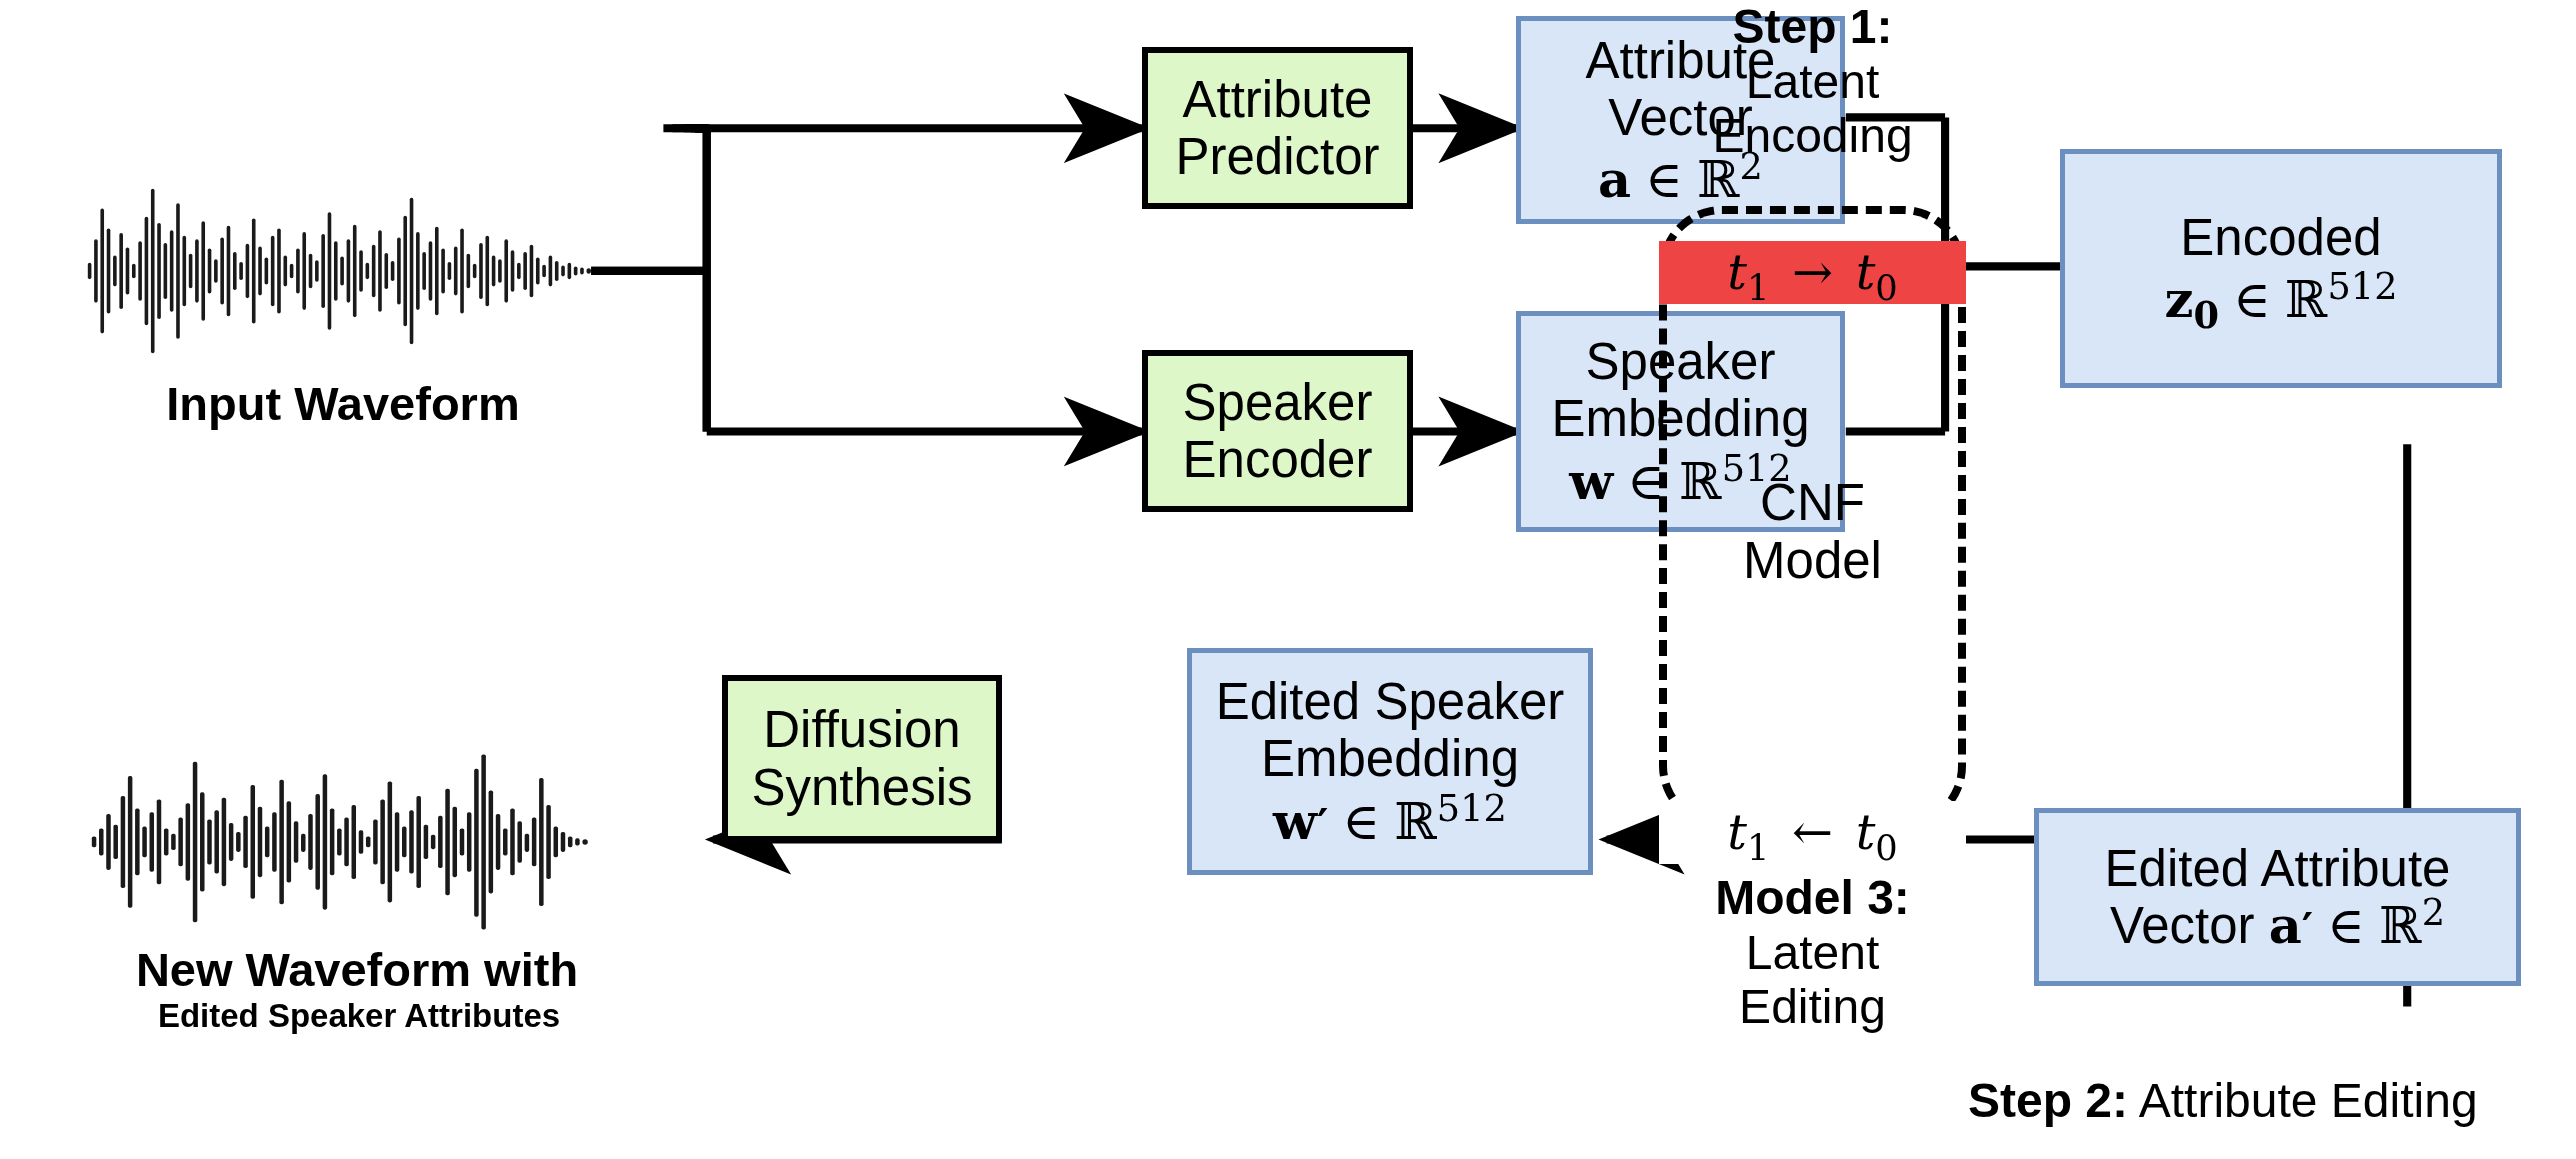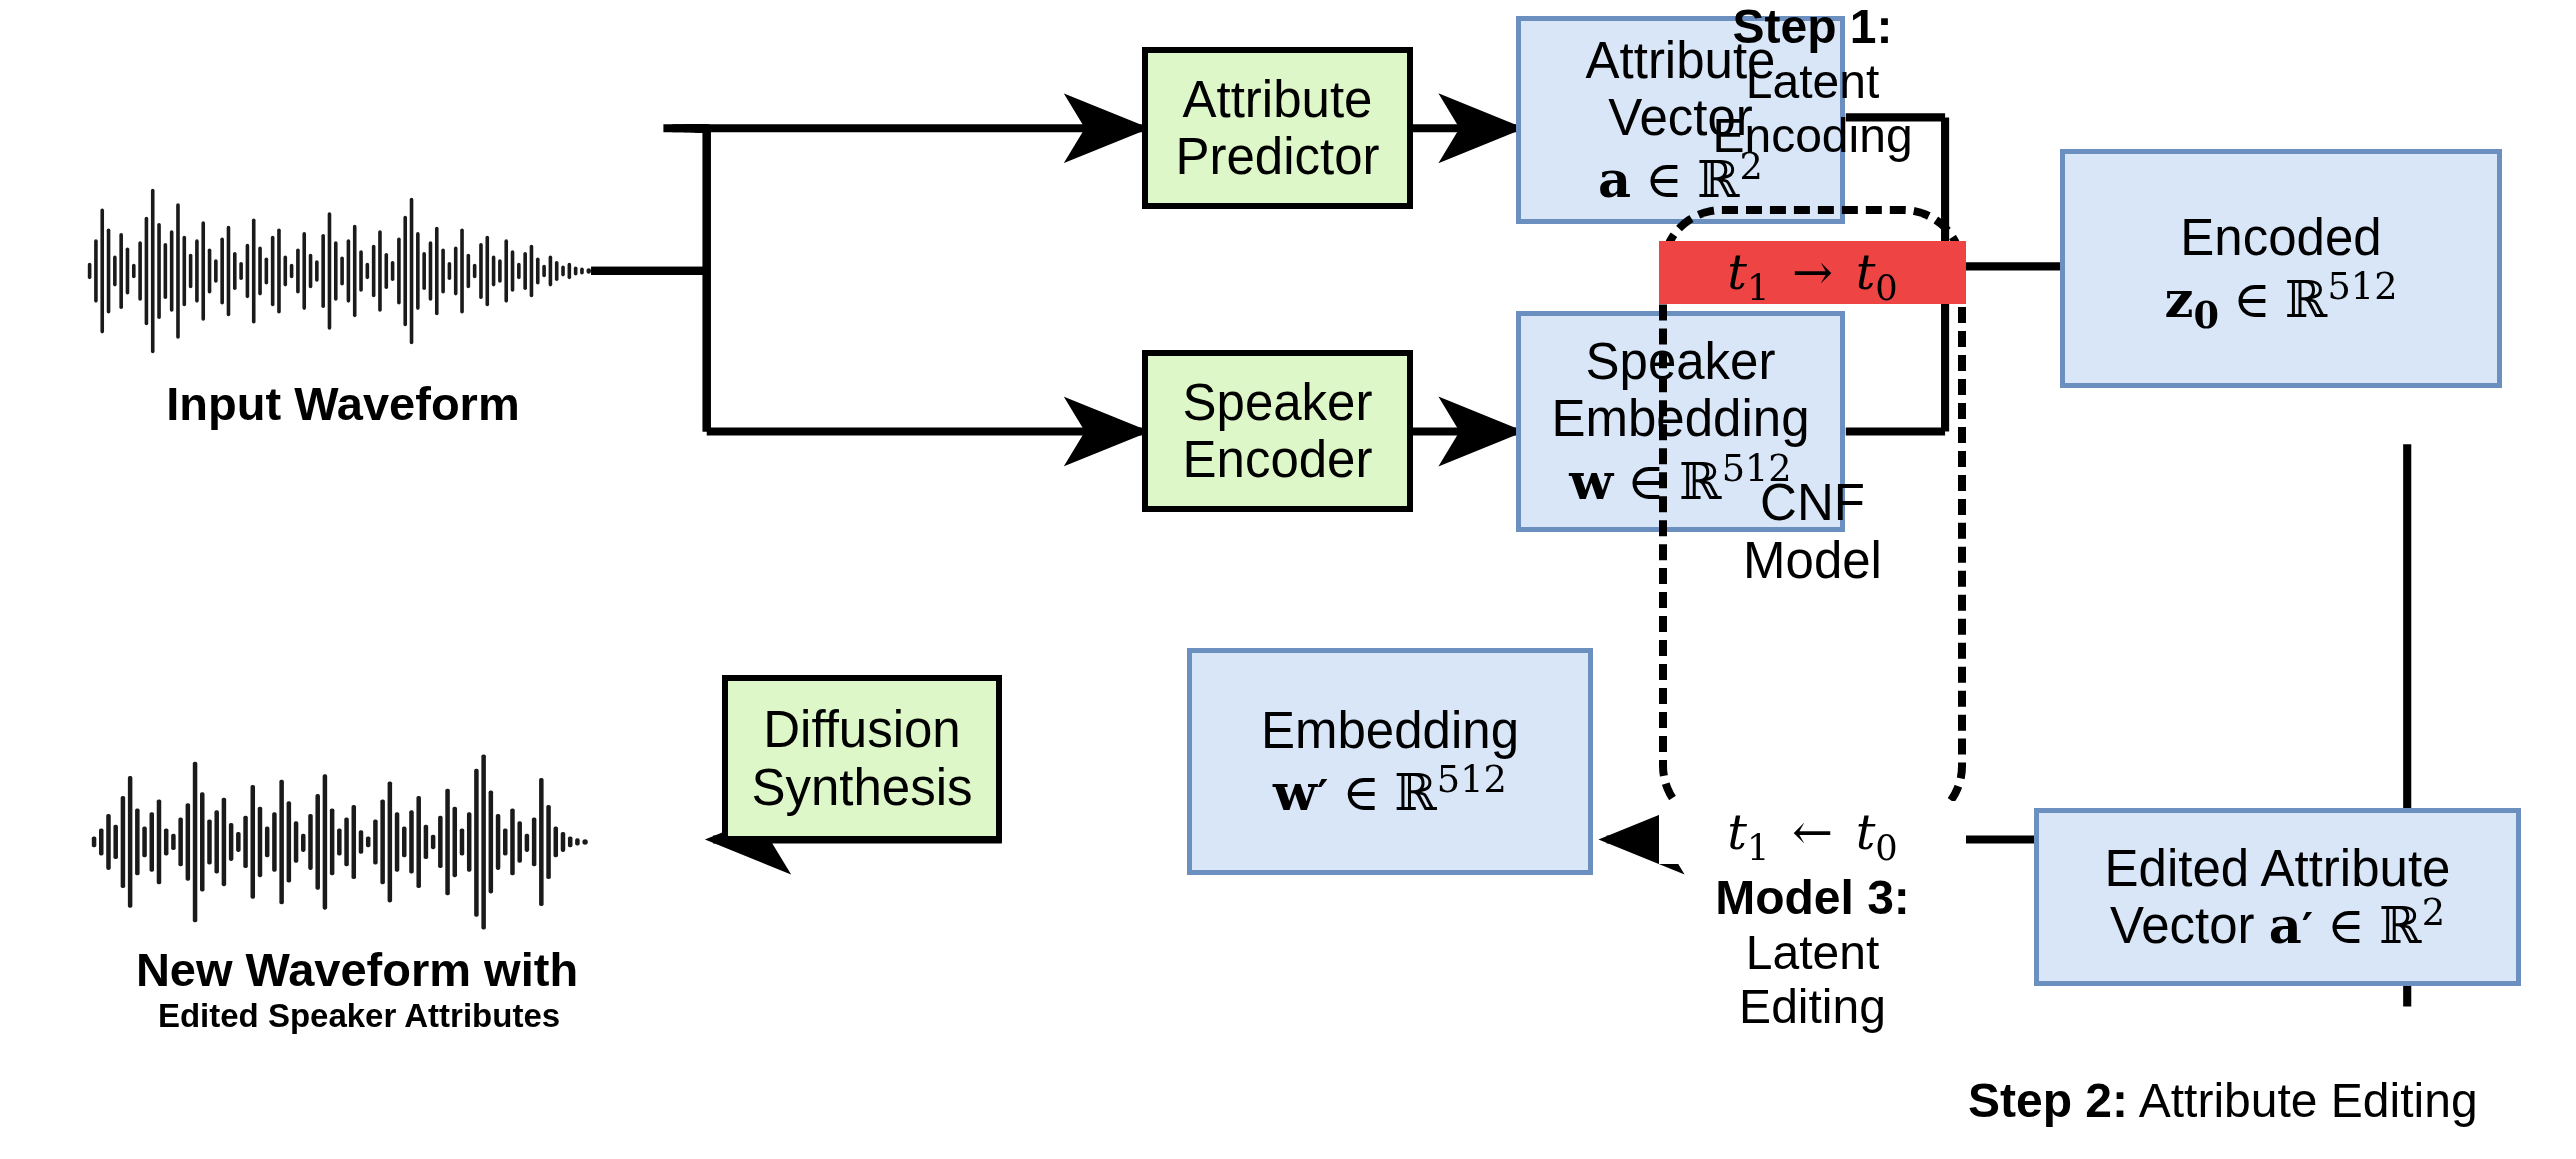--- a/index.html
+++ b/index.html
@@ -273,20 +273,21 @@
   </div>
 
   <div class="lbl" style="left:1650px;top:871px;width:325px;font-size:48px">
     <div class="bold">Model 3:</div>
     <div>Latent</div>
     <div>Editing</div>
   </div>
 
   <div class="box blue" style="left:1187px;top:648px;width:406px;height:227px">
     <div>
+      <div>Edited Speaker</div>
       <div>Embedding</div>
       <div style="margin-top:5.4px">
         <span class="mb">w</span><span class="mb" style="font-size:0.85em">′</span>
         <span class="math">∈</span>
         <span class="math">ℝ</span><span class="math sup">512</span>
       </div>
     </div>
   </div>
 
   <div class="box green" style="left:722px;top:675px;width:280px;height:167px">

